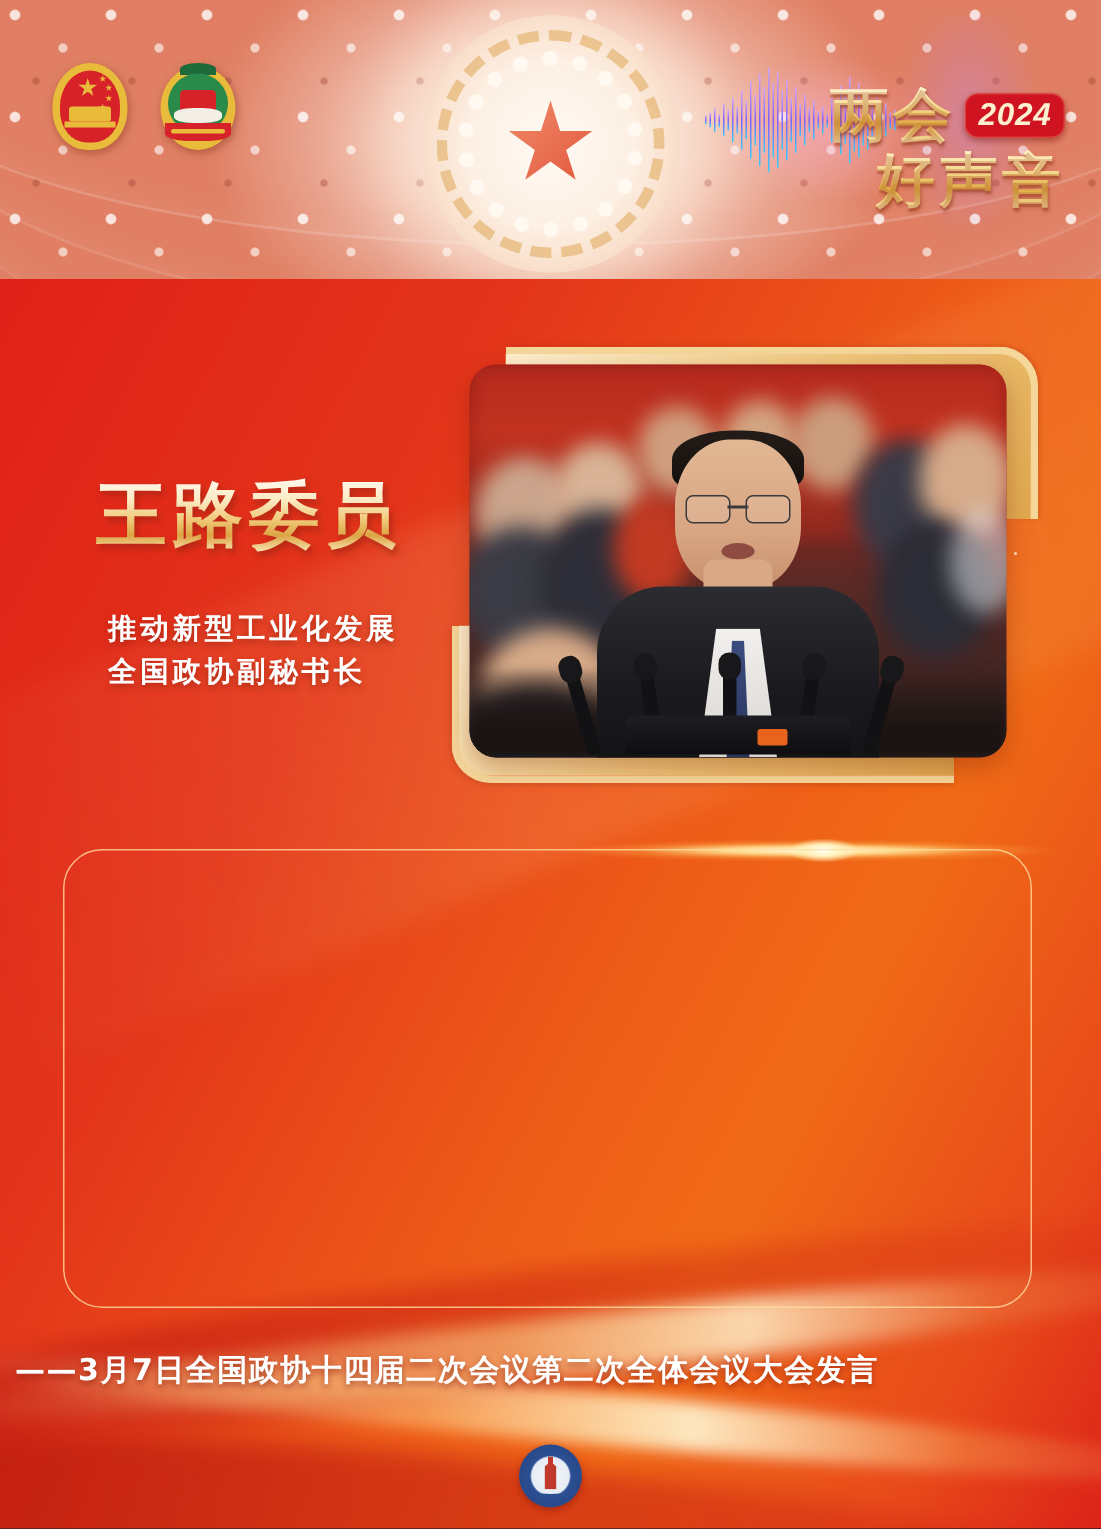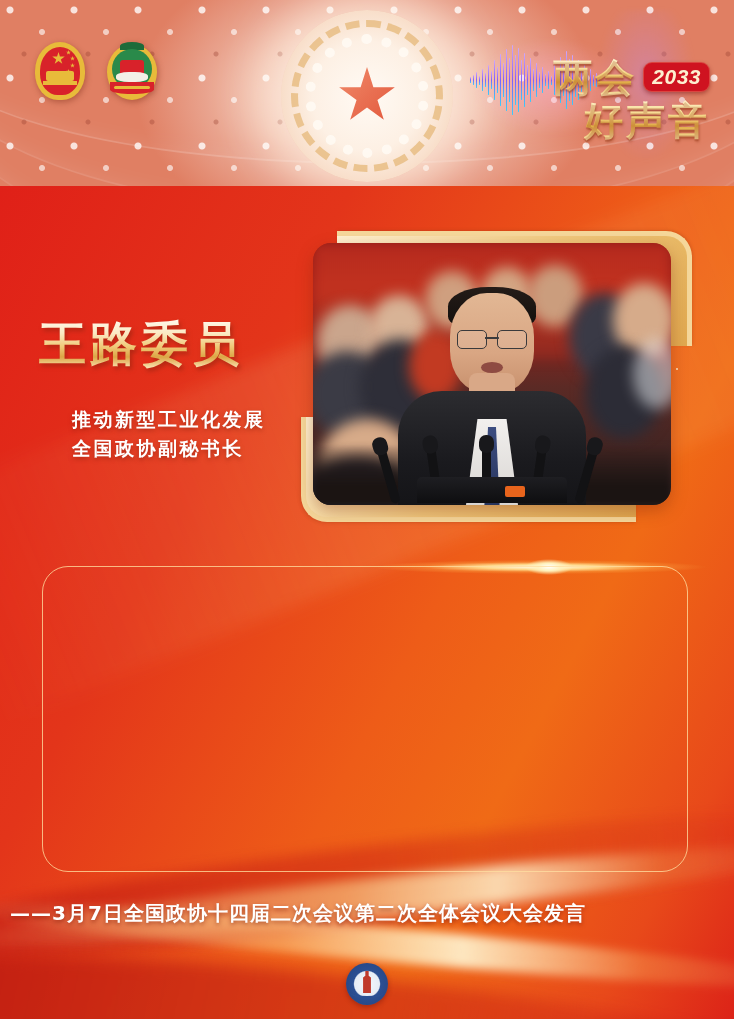--- a/index.html
+++ b/index.html
@@ -160,21 +160,21 @@
     transform:rotate(5deg);filter:blur(5px);border-radius:50%;}
   .rb3{top:660px;left:-120px;width:980px;height:80px;
     background:linear-gradient(95deg,rgba(180,15,15,.55) 0%,rgba(200,25,20,.45) 50%,rgba(215,35,25,0) 100%);
     transform:rotate(-7deg);filter:blur(7px);border-radius:50%;}
   .rb4{top:790px;left:-150px;width:1000px;height:110px;
     background:linear-gradient(95deg,rgba(170,12,12,.65) 0%,rgba(195,22,18,.5) 55%,rgba(215,35,25,0) 100%);
     transform:rotate(6deg);filter:blur(8px);border-radius:50%;}
 
   
   .name{
-    position:absolute;left:39px;top:318px;z-index:8;
+    position:absolute;left:64px;top:318px;z-index:8;
     font-family:"DejaVu Sans","Liberation Sans",sans-serif;
     font-size:47px;font-weight:700;letter-spacing:4px;line-height:1.1;
     background:linear-gradient(180deg,#fffaf0 0%,#fbe9c2 30%,#f0c978 55%,#dca545 75%,#ffeec4 100%);
     -webkit-background-clip:text;background-clip:text;color:transparent;
     filter:drop-shadow(2px 3px 2px rgba(140,35,15,.55));
   }
   .subtitle{
     position:absolute;left:72px;top:405px;z-index:8;color:#ffffff;
     font-family:"DejaVu Sans","Liberation Sans",sans-serif;
     font-size:19px;font-weight:700;letter-spacing:2.5px;line-height:1.5;
@@ -364,21 +364,21 @@
         <div class="inner"></div>
       <div class="gate"></div>
         <div class="cloud"></div>
         <div class="band"></div>
     </div>
   </div>
 
   <div class="logo">
     <div class="logo-l1">
       <span class="logo-cn">两会</span>
-      <span class="badge2024">2033</span>
+      <span class="badge2024">2024</span>
     </div>
     <div class="logo-l2">
       <span class="logo-cn">好声音</span>
     </div>
   </div>
 
   <div class="body-bg">
     <div class="diagbeam"></div>
     <div class="ribbon rb3"></div>
     <div class="ribbon rb1"></div>

